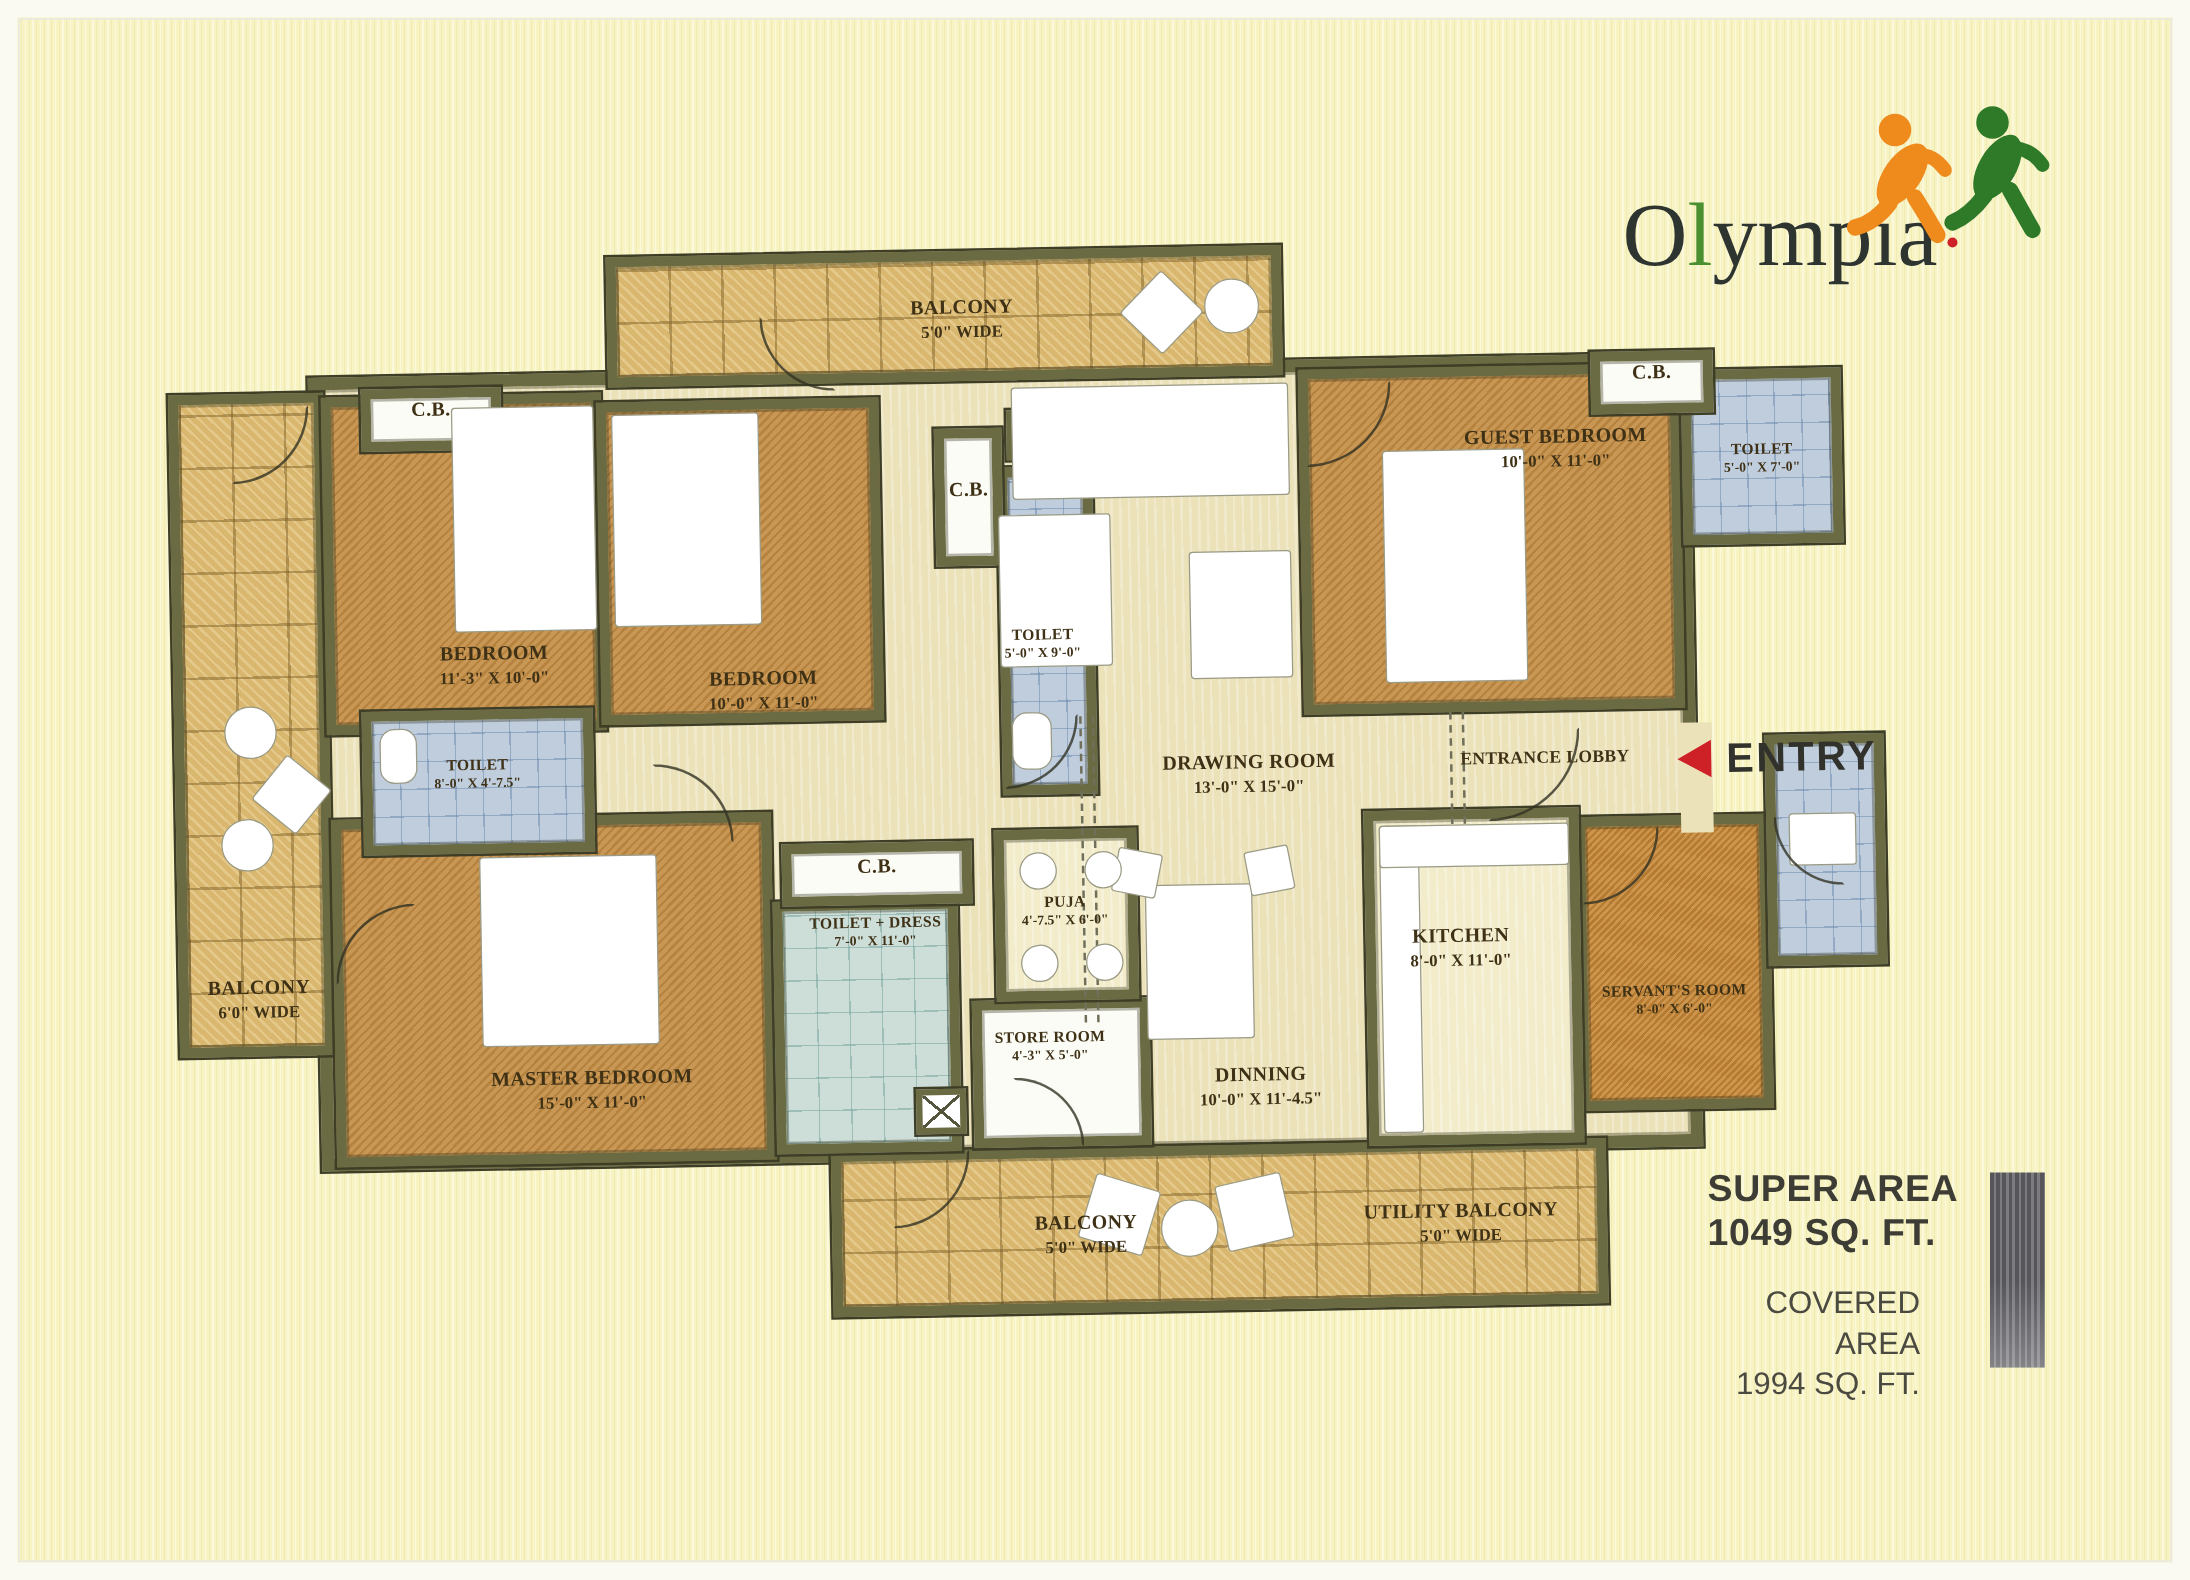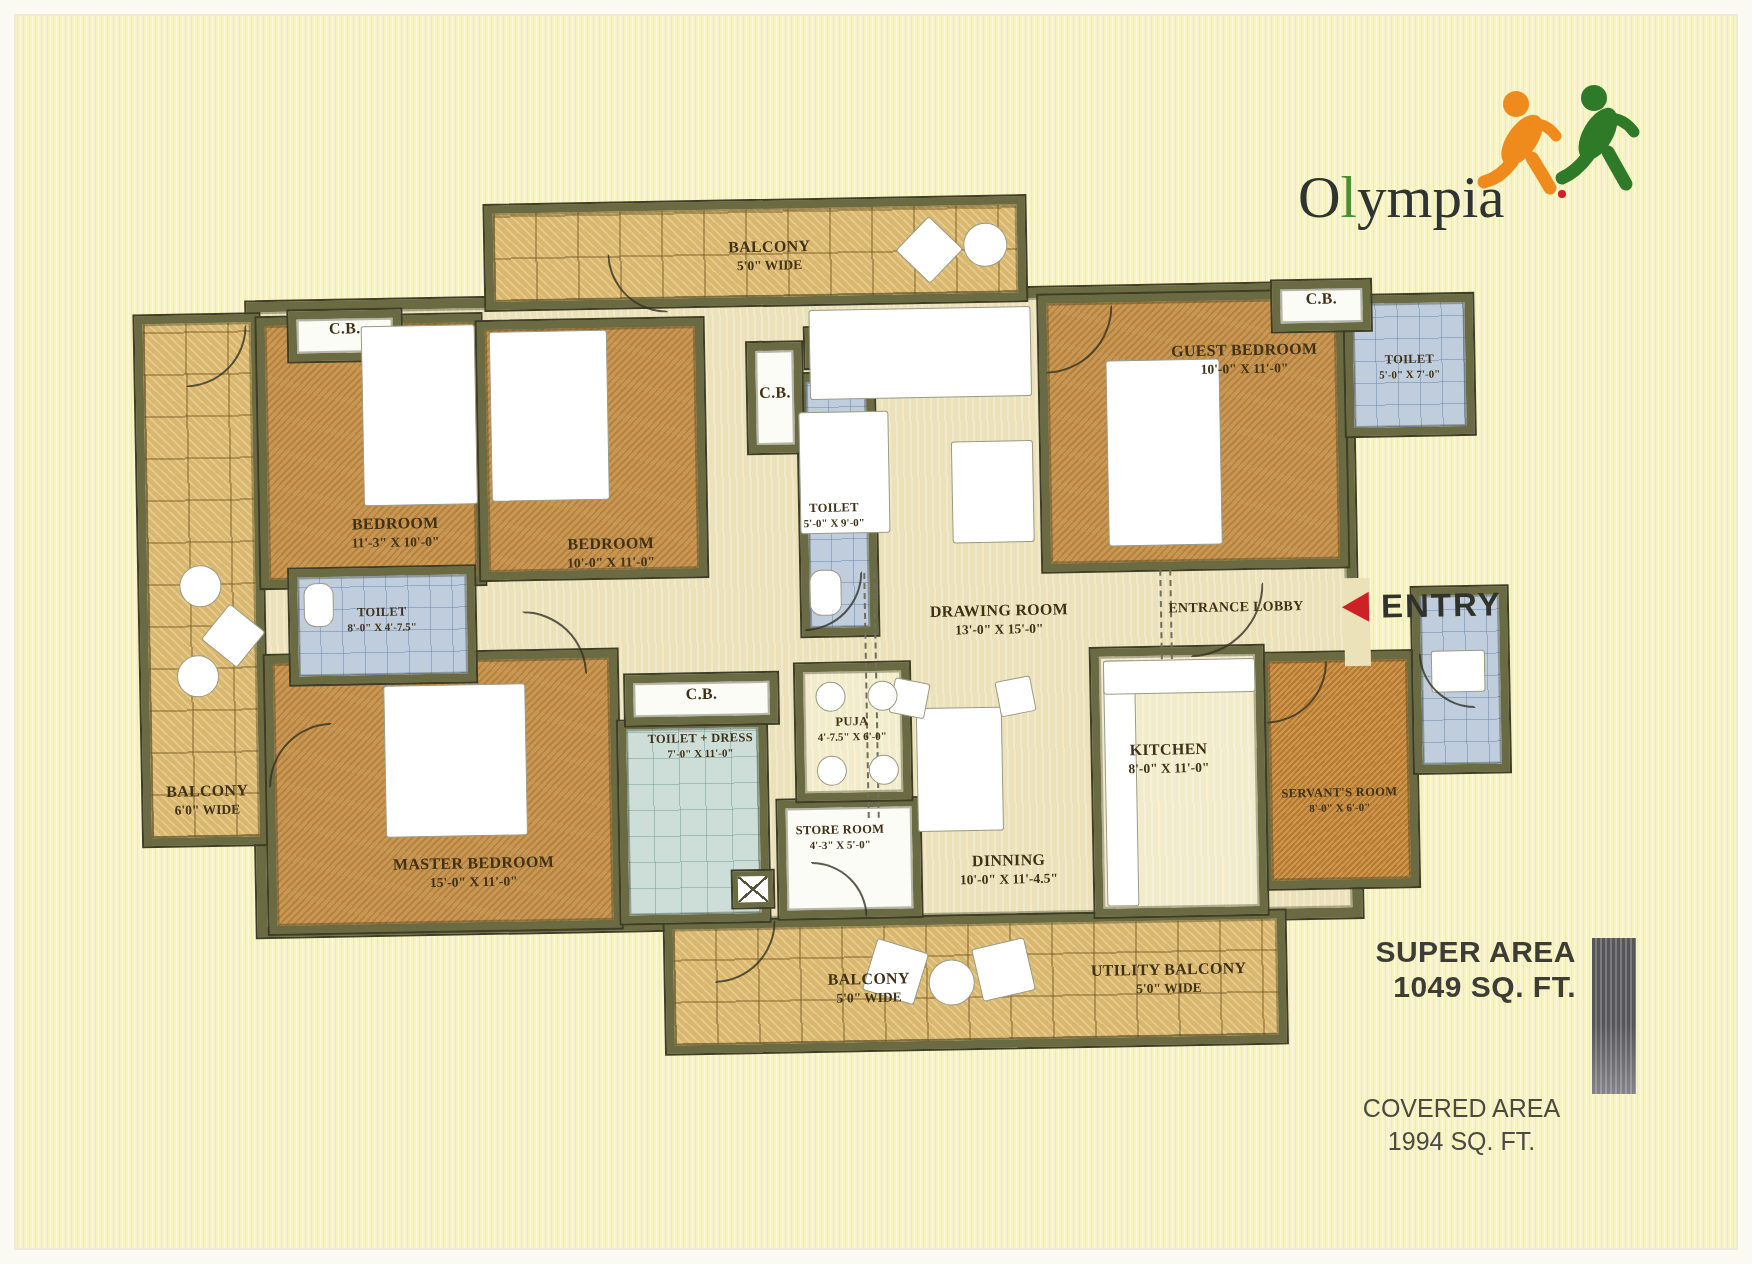--- a/index.html
+++ b/index.html
@@ -39,33 +39,33 @@
     border-bottom-color:transparent;border-radius:0 100% 0 0;z-index:4}
   .dash{position:absolute;width:8px;border-left:2px dashed #70705a;border-right:2px dashed #70705a;z-index:3}
   .shaft{position:absolute;box-sizing:border-box;border:5px solid #6a6b42;outline:2px solid #3e3e27;z-index:3;
     background-color:#fff;
     background-image:linear-gradient(to top right,rgba(0,0,0,0) 47%,#55543c 47%,#55543c 53%,rgba(0,0,0,0) 53%),
       linear-gradient(to bottom right,rgba(0,0,0,0) 47%,#55543c 47%,#55543c 53%,rgba(0,0,0,0) 53%)}
   .entry-wrap{position:absolute;left:1328px;top:584px;display:flex;align-items:center;gap:12px;z-index:7}
   .entry-arrow{width:0;height:0;border-top:15px solid transparent;border-bottom:15px solid transparent;
     border-right:27px solid #ce2127}
   .entry-label{font-weight:bold;font-size:33px;color:#32322c;letter-spacing:2px}
-  .super{position:absolute;left:1352px;top:920px;width:210px;text-align:right;font-weight:bold;
+  .super{position:absolute;left:1352px;top:920px;width:210px;text-align:left;font-weight:bold;
     font-size:30px;line-height:1.18;letter-spacing:.5px;color:#3e3d35}
-  .covered{position:absolute;left:1340px;top:1078px;width:215px;text-align:center;font-size:25px;
+  .covered{position:absolute;left:1340px;top:1012px;width:182px;text-align:right;font-size:25px;
     line-height:1.3;color:#4b4a41}
   .graybar{position:absolute;left:1578px;top:924px;width:44px;height:156px;
     background-image:linear-gradient(to bottom,rgba(255,255,255,0) 55%,rgba(255,255,255,.28)),
       repeating-linear-gradient(90deg,#55555a 0 3px,#7b7b80 3px 5px)}
   .headline{position:absolute;left:880px;top:1106px;width:690px;text-align:center;font-weight:bold;
     font-size:33px;color:#34342d;letter-spacing:.5px}
   .palm-word{position:absolute;left:1258px;top:76px;font-family:"Liberation Serif",serif;font-size:62px;
     color:#3c7d2e;display:flex;align-items:flex-end;z-index:2;line-height:1}
   .palm-word svg{width:46px;height:122px;margin:0 -8px -24px -8px;overflow:visible}
-  .oly-word{position:absolute;left:1284px;top:154px;font-family:"Liberation Serif",serif;font-size:59px;
+  .oly-word{position:absolute;left:1284px;top:138px;font-family:"Liberation Serif",serif;font-size:72px;
     color:#2e3430;z-index:1;line-height:1}
   .oly-word .green-l{color:#4a9030}
   .runners{position:absolute;left:1452px;top:68px;z-index:2}
 </style>
 </head>
 <body>
 
 <div class="page">
 
   <div class="oly-word"><span>O</span><span class="green-l">l</span><span>ympia</span></div>

